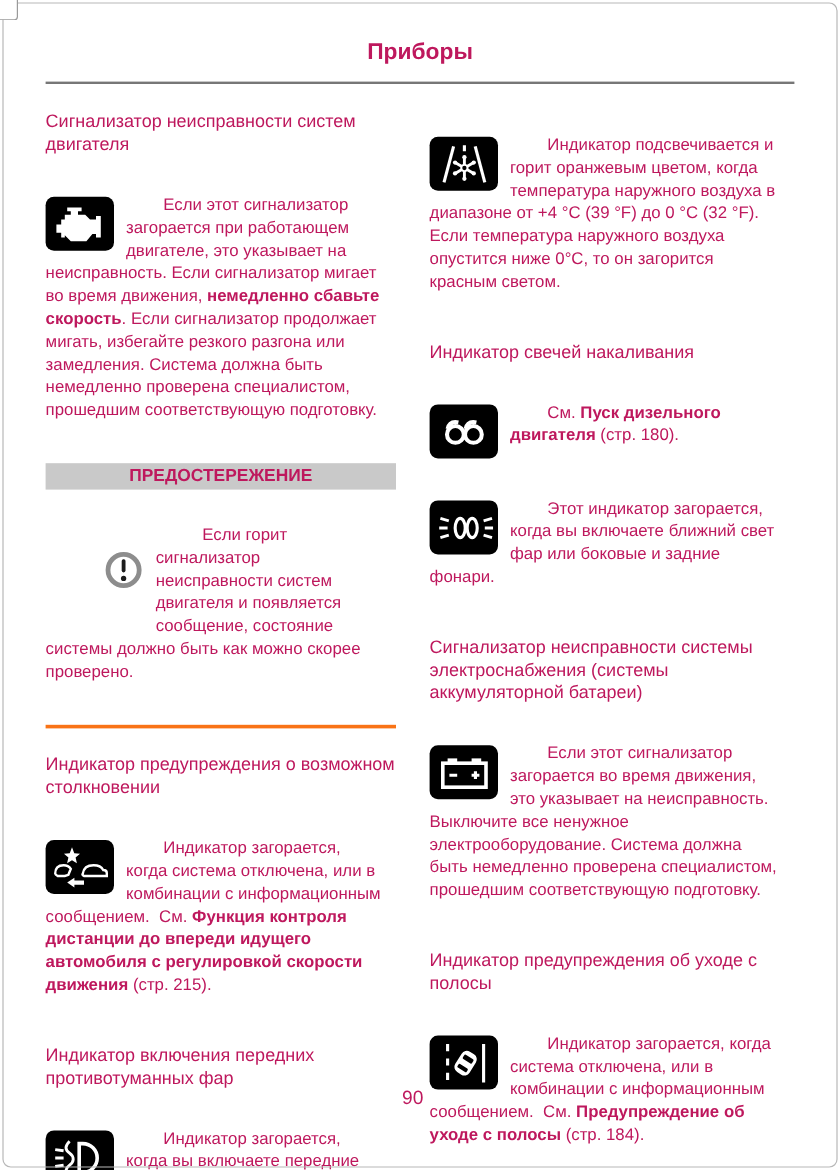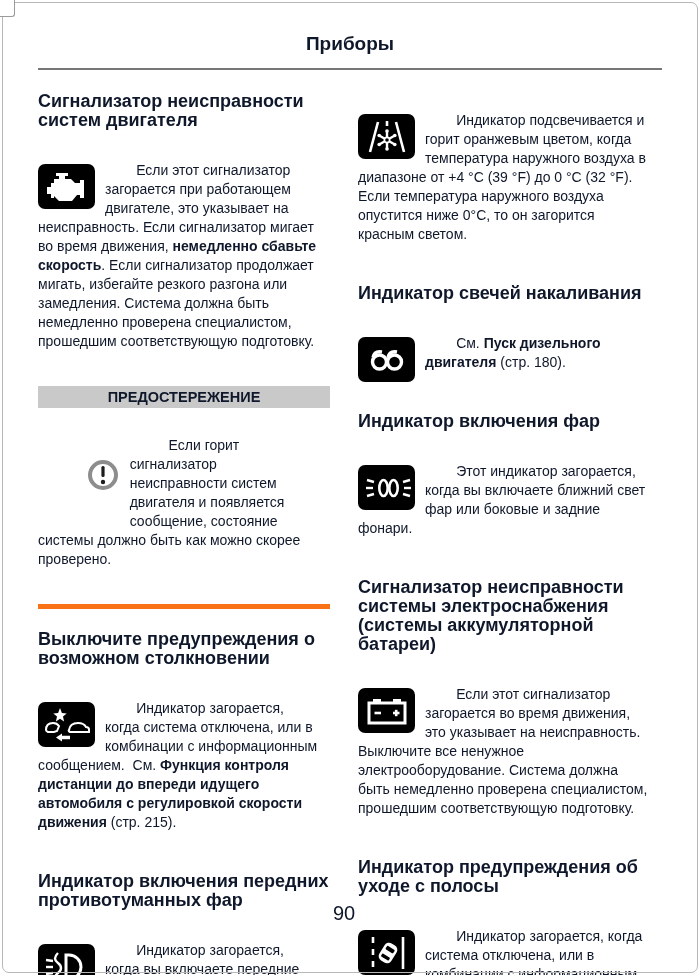--- a/index.html
+++ b/index.html
@@ -1,37 +1,37 @@
 <!DOCTYPE html>
 <html><head>
 <meta charset="utf-8">
 <style>
   html,body{margin:0;padding:0;background:#e8e8e8;}
   .page{position:relative;width:700px;height:975px;background:#fff;margin:0 auto;
-        font-family:"Liberation Sans", sans-serif;color:#0f172a;overflow:hidden;
+        font-family:"Liberation Sans", sans-serif;color:#be185d;overflow:hidden;
         box-sizing:border-box;}
   .page-frame{position:absolute;inset:2px;border:1px solid #b8b8b8;border-radius:7px;pointer-events:none;}
   .corner-artifact{position:absolute;left:0;top:0;width:14px;height:16px;background:#fff;
         border-right:1px solid #9a9a9a;border-bottom:1px solid #9a9a9a;border-radius:0 0 3px 0;}
   .doc-title{margin-top:33px;text-align:center;font-size:19px;font-weight:bold;}
   .title-rule{border:none;border-top:2px solid #777;margin:13px 38px 0 38px;}
   .columns{display:flex;gap:28px;padding:8px 38px 0 38px;}
   .col-left{width:292px;flex:0 0 292px;}
   .col-right{width:304px;flex:0 0 304px;}
-  h3{font-size:18px;line-height:19px;font-weight:bold;margin:21px 0 12px 0;}
+  h3{font-size:15px;line-height:19px;font-weight:normal;margin:21px 0 12px 0;}
   h3.first{margin-top:14px;}
   p.body{font-size:14px;line-height:19px;margin:0 12px 4px 0;white-space:pre-wrap;overflow:visible;}
   p.body b{font-weight:bold;}
   .light{width:57px;height:45px;background:#000;border-radius:7px;float:left;
          margin:3px 10px 2px 0;display:flex;align-items:center;justify-content:center;}
-  .alert-box{margin:16px 0 20px 0;border-bottom:5px solid #f97316;padding-bottom:12px;}
+  .alert-box{margin:16px 0 20px 0;border-bottom:3px solid #f97316;padding-bottom:12px;}
   .alert-header{background:#c9c9c9;text-align:center;font-weight:bold;font-size:14.5px;
                 padding:3px 0;margin-bottom:9px;}
   .gray-icon{float:left;margin:2px 9px 2px 0;}
-  .footer{position:absolute;left:0;right:12px;bottom:50px;text-align:center;font-size:20px;}
+  .footer{position:absolute;left:0;right:12px;bottom:50px;text-align:center;font-size:16px;}
 </style>
 </head>
 <body>
 
 <div class="page">
   <div class="page-frame"></div>
   <div class="corner-artifact"></div>
 
   <div class="doc-title">Приборы</div>
   <hr class="title-rule">
@@ -55,21 +55,21 @@
           <span class="gray-icon">
             <svg width="36" height="36" viewBox="0 0 36 36">
               <circle cx="18" cy="18" r="13" fill="none" stroke="#8d8d8d" stroke-width="4"></circle>
               <rect x="16.4" y="9" width="3.2" height="11" rx="1.5" fill="#1c1c1c"></rect>
               <circle cx="18" cy="25" r="2.2" fill="#1c1c1c"></circle>
             </svg>
           </span><span><span>Если горит сигнализатор неисправности систем двигателя и появляется сообщение, состояние системы должно быть как можно скорее проверено.</span></span>
         </p>
       </div>
 
-      <h3>Выключите предупреждения о возможном столкновении</h3>
+      <h3>Индикатор предупреждения о возможном столкновении</h3>
       <p class="body">
         <span class="light">
           <svg width="48" height="36" viewBox="0 0 48 36">
             <polygon points="17,1 18.9,6 23.7,6.4 20,9.5 21.1,14.4 17,11.8 12.9,14.4 14,9.5 10.3,6.4 15.1,6" fill="#fff"></polygon>
             <path d="M26 23 q1 -7 9 -7 q6 0 8 4 q3 0 3 2.5 V25 H27 q-2 -1 -1 -2 z" fill="none" stroke="#fff" stroke-width="2"></path>
             <path d="M3 23 q0 -7 7 -7 q4 0 6 3 l-2 5 -3 1 H5 q-2 -1 -2 -2 z" fill="none" stroke="#fff" stroke-width="2"></path>
             <polygon points="13,30.5 19,26.5 19,28.8 27,28.8 27,32.2 19,32.2 19,34.5" fill="#fff"></polygon>
           </svg>
         </span><span><span>Индикатор загорается, когда система отключена, или в комбинации с информационным сообщением.  См. </span><b>Функция контроля дистанции до впереди идущего автомобиля с регулировкой скорости движения</b><span> (стр. 215).</span></span>
       </p>
@@ -116,21 +116,20 @@
         <span class="light">
           <svg width="48" height="34" viewBox="0 0 48 34">
             <circle cx="16.5" cy="19" r="7" fill="none" stroke="#fff" stroke-width="3.4"></circle>
             <circle cx="31.5" cy="19" r="7" fill="none" stroke="#fff" stroke-width="3.4"></circle>
             <path d="M10 14.5 q1.5 -7 9 -5.5" fill="none" stroke="#fff" stroke-width="3.4"></path>
             <path d="M25 14.5 q1.5 -7 9 -5.5" fill="none" stroke="#fff" stroke-width="3.4"></path>
           </svg>
         </span><span><span>См. </span><b>Пуск дизельного двигателя</b><span> (стр. 180).</span></span>
       </p>
 
-      <h3>Индикатор включения фар</h3>
       <p class="body">
         <span class="light">
           <svg width="48" height="34" viewBox="0 0 48 34">
             <ellipse cx="20.5" cy="17" rx="4.2" ry="8" fill="none" stroke="#fff" stroke-width="2.6"></ellipse>
             <ellipse cx="30.5" cy="17" rx="4.2" ry="8" fill="none" stroke="#fff" stroke-width="2.6"></ellipse>
             <line x1="4" y1="9" x2="11" y2="11" stroke="#fff" stroke-width="2.4"></line>
             <line x1="3" y1="17" x2="10" y2="17" stroke="#fff" stroke-width="2.4"></line>
             <line x1="4" y1="25" x2="11" y2="23" stroke="#fff" stroke-width="2.4"></line>
             <line x1="47" y1="9" x2="40" y2="11" stroke="#fff" stroke-width="2.4"></line>
             <line x1="48" y1="17" x2="41" y2="17" stroke="#fff" stroke-width="2.4"></line>

